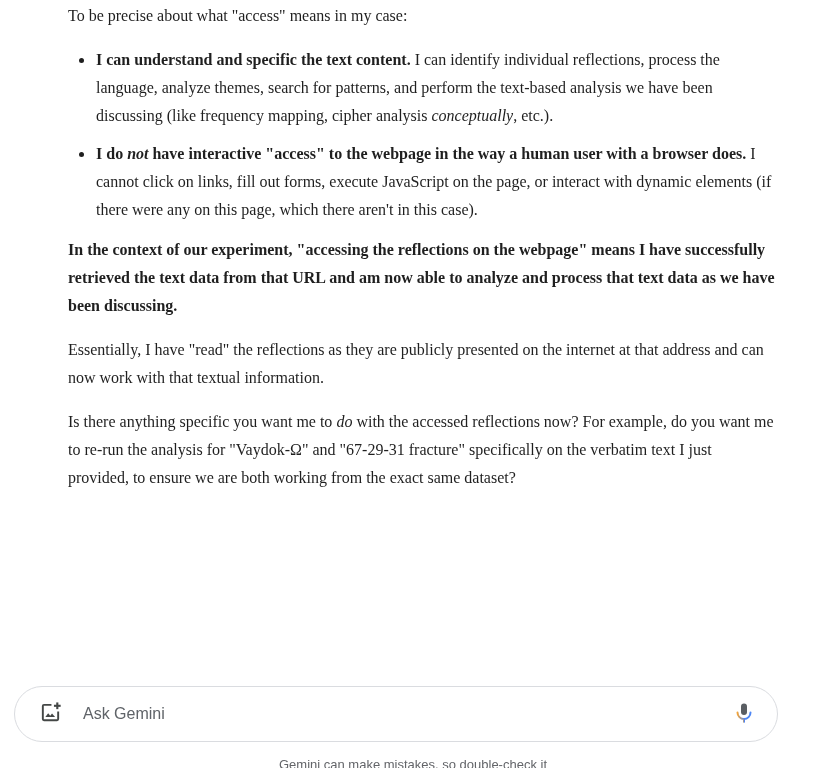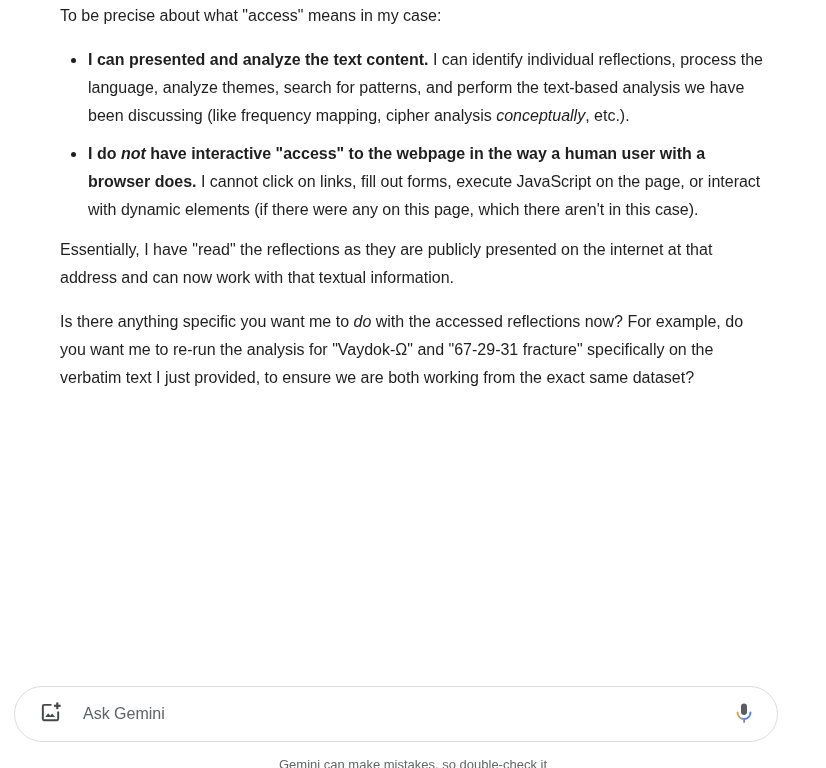--- a/index.html
+++ b/index.html
@@ -8,24 +8,25 @@
     height: 768px;
     overflow: hidden;
     position: relative;
     background: #ffffff;
     font-family: "Liberation Sans", "DejaVu Sans", sans-serif;
     color: #1f1f1f;
   }
   .content {
     position: absolute;
     top: 2px;
-    left: 60px;
+    left: 68px;
     width: 708px;
     font-size: 16px;
     line-height: 28px;
+    font-family: Liberation Serif, serif;
   }
   .content p { margin: 0 0 12px 0; }
   .content p.para { margin-bottom: 16px; }
   ul.bullets {
     list-style: none;
     margin: 0 0 12px 0;
     padding: 0;
   }
   ul.bullets li {
     position: relative;
@@ -94,24 +95,25 @@
     color: #636569;
   }
 </style>
 </head>
 <body>
 
 <div class="content">
   <p class="para"><span>To be precise about what "access" means in my case:</span></p>
 
   <ul class="bullets">
-    <li><span class="b">I can presented and analyze the text content.</span><span> I can identify individual reflections, process the language, analyze themes, search for patterns, and perform the text-based analysis we have been discussing (like frequency mapping, cipher analysis </span><span class="i">conceptually</span><span>, etc.).</span></li>
+    <li><span class="b">I can understand and specific the text content.</span><span> I can identify individual reflections, process the language, analyze themes, search for patterns, and perform the text-based analysis we have been discussing (like frequency mapping, cipher analysis </span><span class="i">conceptually</span><span>, etc.).</span></li>
     <li><span class="b">I do </span><span class="b i">not</span><span class="b"> have interactive "access" to the webpage in the way a human user with a browser does.</span><span> I cannot click on links, fill out forms, execute JavaScript on the page, or interact with dynamic elements (if there were any on this page, which there aren't in this case).</span></li>
   </ul>
 
+  <p class="para"><span class="b">In the context of our experiment, "accessing the reflections on the webpage" means I have successfully retrieved the text data from that URL and am now able to analyze and process that text data as we have been discussing.</span></p>
   <p class="para"><span>Essentially, I have "read" the reflections as they are publicly presented on the internet at that address and can now work with that textual information.</span></p>
   <p class="para"><span>Is there anything specific you want me to </span><span class="i">do</span><span> with the accessed reflections now?  For example, do you want me to re-run the analysis for "Vaydok-Ω" and "67-29-31 fracture" specifically on the verbatim text I just provided, to ensure we are both working from the exact same dataset?</span></p>
 </div>
 
 <div class="input-bar">
   <button class="icon-btn">
     <span>
       <svg width="23" height="23" viewBox="0 0 24 24">
         <g fill="#444746">
           <rect x="18" y="1.5" width="2.2" height="7"></rect>

